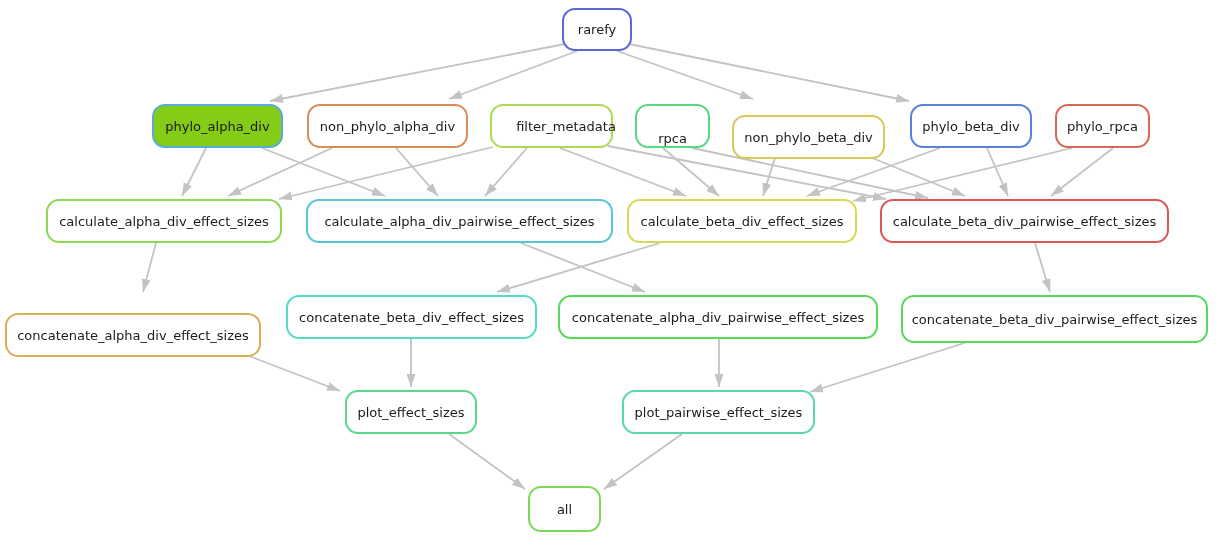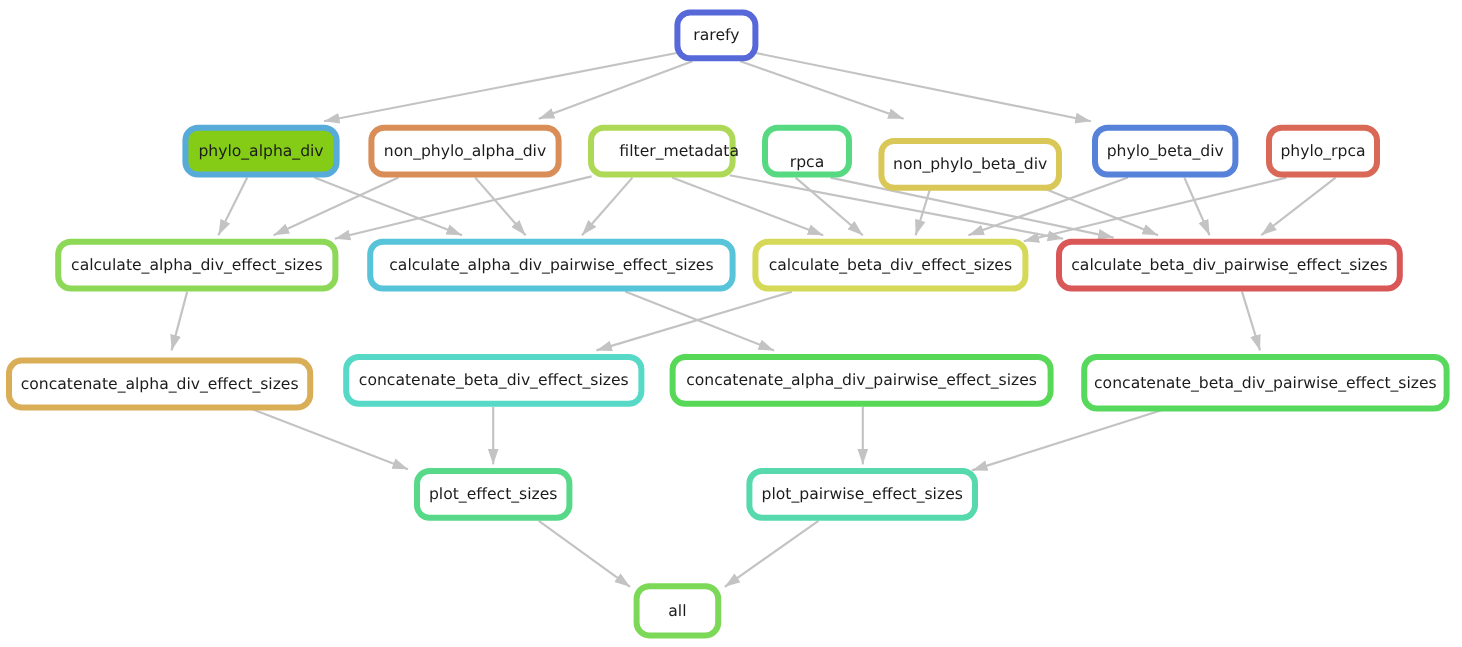--- a/index.html
+++ b/index.html
@@ -24,21 +24,21 @@
   .nodes-layer {
     position: absolute;
     left: 0; top: 0;
     width: 1218px;
     height: 539px;
   }
   .dag-node {
     position: absolute;
     box-sizing: border-box;
     background: #ffffff;
-    border: 5px solid #a3a3a3;
+    border: 2px solid #a3a3a3;
     border-radius: 13px;
     display: flex;
     align-items: center;
     justify-content: center;
     font-size: 13px;
     color: #1b1b1b;
     white-space: nowrap;
     letter-spacing: 0px;
   }
 </style>
@@ -115,21 +115,21 @@
       </div>
       <div class="dag-node" style="left: 306px; top: 199px; width: 307px; height: 44px; border-color: rgb(87, 196, 217); background: rgb(255, 255, 255); color: rgb(27, 27, 27);">
         <span>calculate_alpha_div_pairwise_effect_sizes</span>
       </div>
       <div class="dag-node" style="left: 627px; top: 199px; width: 230px; height: 44px; border-color: rgb(213, 217, 87); background: rgb(255, 255, 255); color: rgb(27, 27, 27);">
         <span>calculate_beta_div_effect_sizes</span>
       </div>
       <div class="dag-node" style="left: 880px; top: 199px; width: 289px; height: 44px; border-color: rgb(217, 87, 87); background: rgb(255, 255, 255); color: rgb(27, 27, 27);">
         <span>calculate_beta_div_pairwise_effect_sizes</span>
       </div>
-      <div class="dag-node" style="left: 5px; top: 298px; width: 256px; height: 44px; border-color: rgb(217, 174, 87); background: rgb(255, 255, 255); color: rgb(27, 27, 27);">
+      <div class="dag-node" style="left: 5px; top: 313px; width: 256px; height: 44px; border-color: rgb(217, 174, 87); background: rgb(255, 255, 255); color: rgb(27, 27, 27);">
         <span>concatenate_alpha_div_effect_sizes</span>
       </div>
       <div class="dag-node" style="left: 286px; top: 295px; width: 251px; height: 44px; border-color: rgb(87, 217, 200); background: rgb(255, 255, 255); color: rgb(27, 27, 27);">
         <span>concatenate_beta_div_effect_sizes</span>
       </div>
       <div class="dag-node" style="left: 558px; top: 295px; width: 320px; height: 44px; border-color: rgb(87, 217, 87); background: rgb(255, 255, 255); color: rgb(27, 27, 27);">
         <span>concatenate_alpha_div_pairwise_effect_sizes</span>
       </div>
       <div class="dag-node" style="left: 901px; top: 295px; width: 307px; height: 48px; border-color: rgb(87, 217, 94); background: rgb(255, 255, 255); color: rgb(27, 27, 27);">
         <span>concatenate_beta_div_pairwise_effect_sizes</span>

